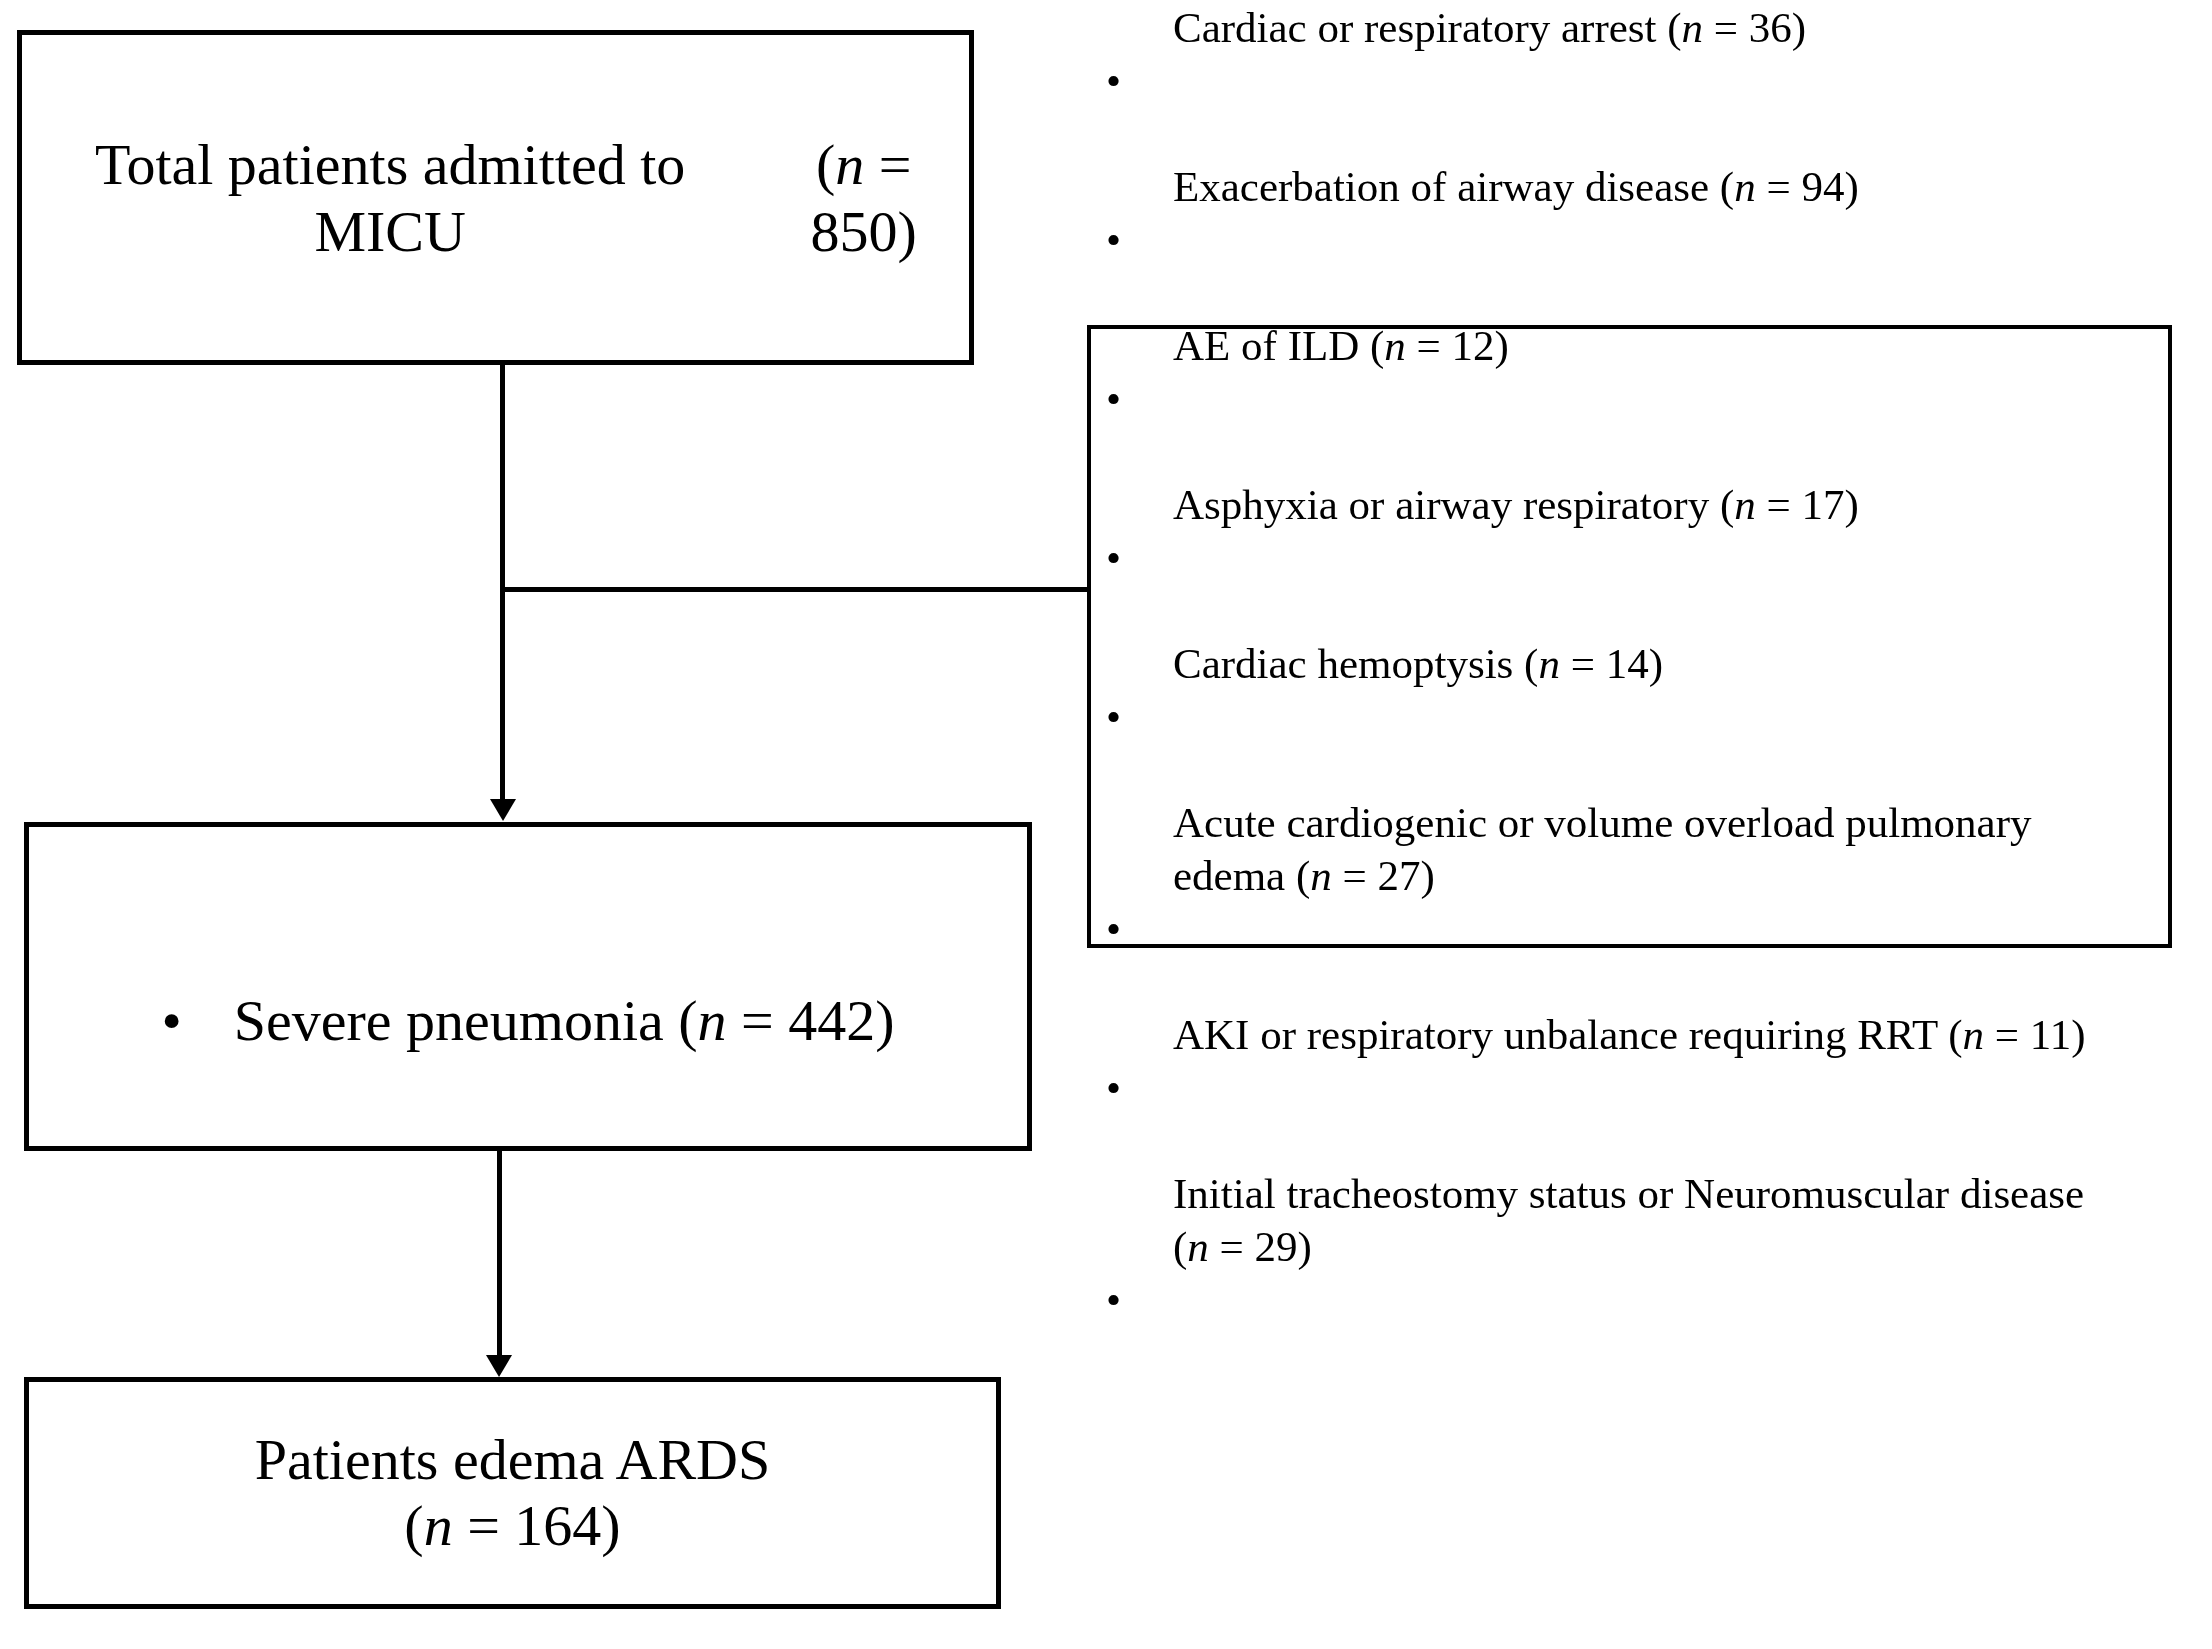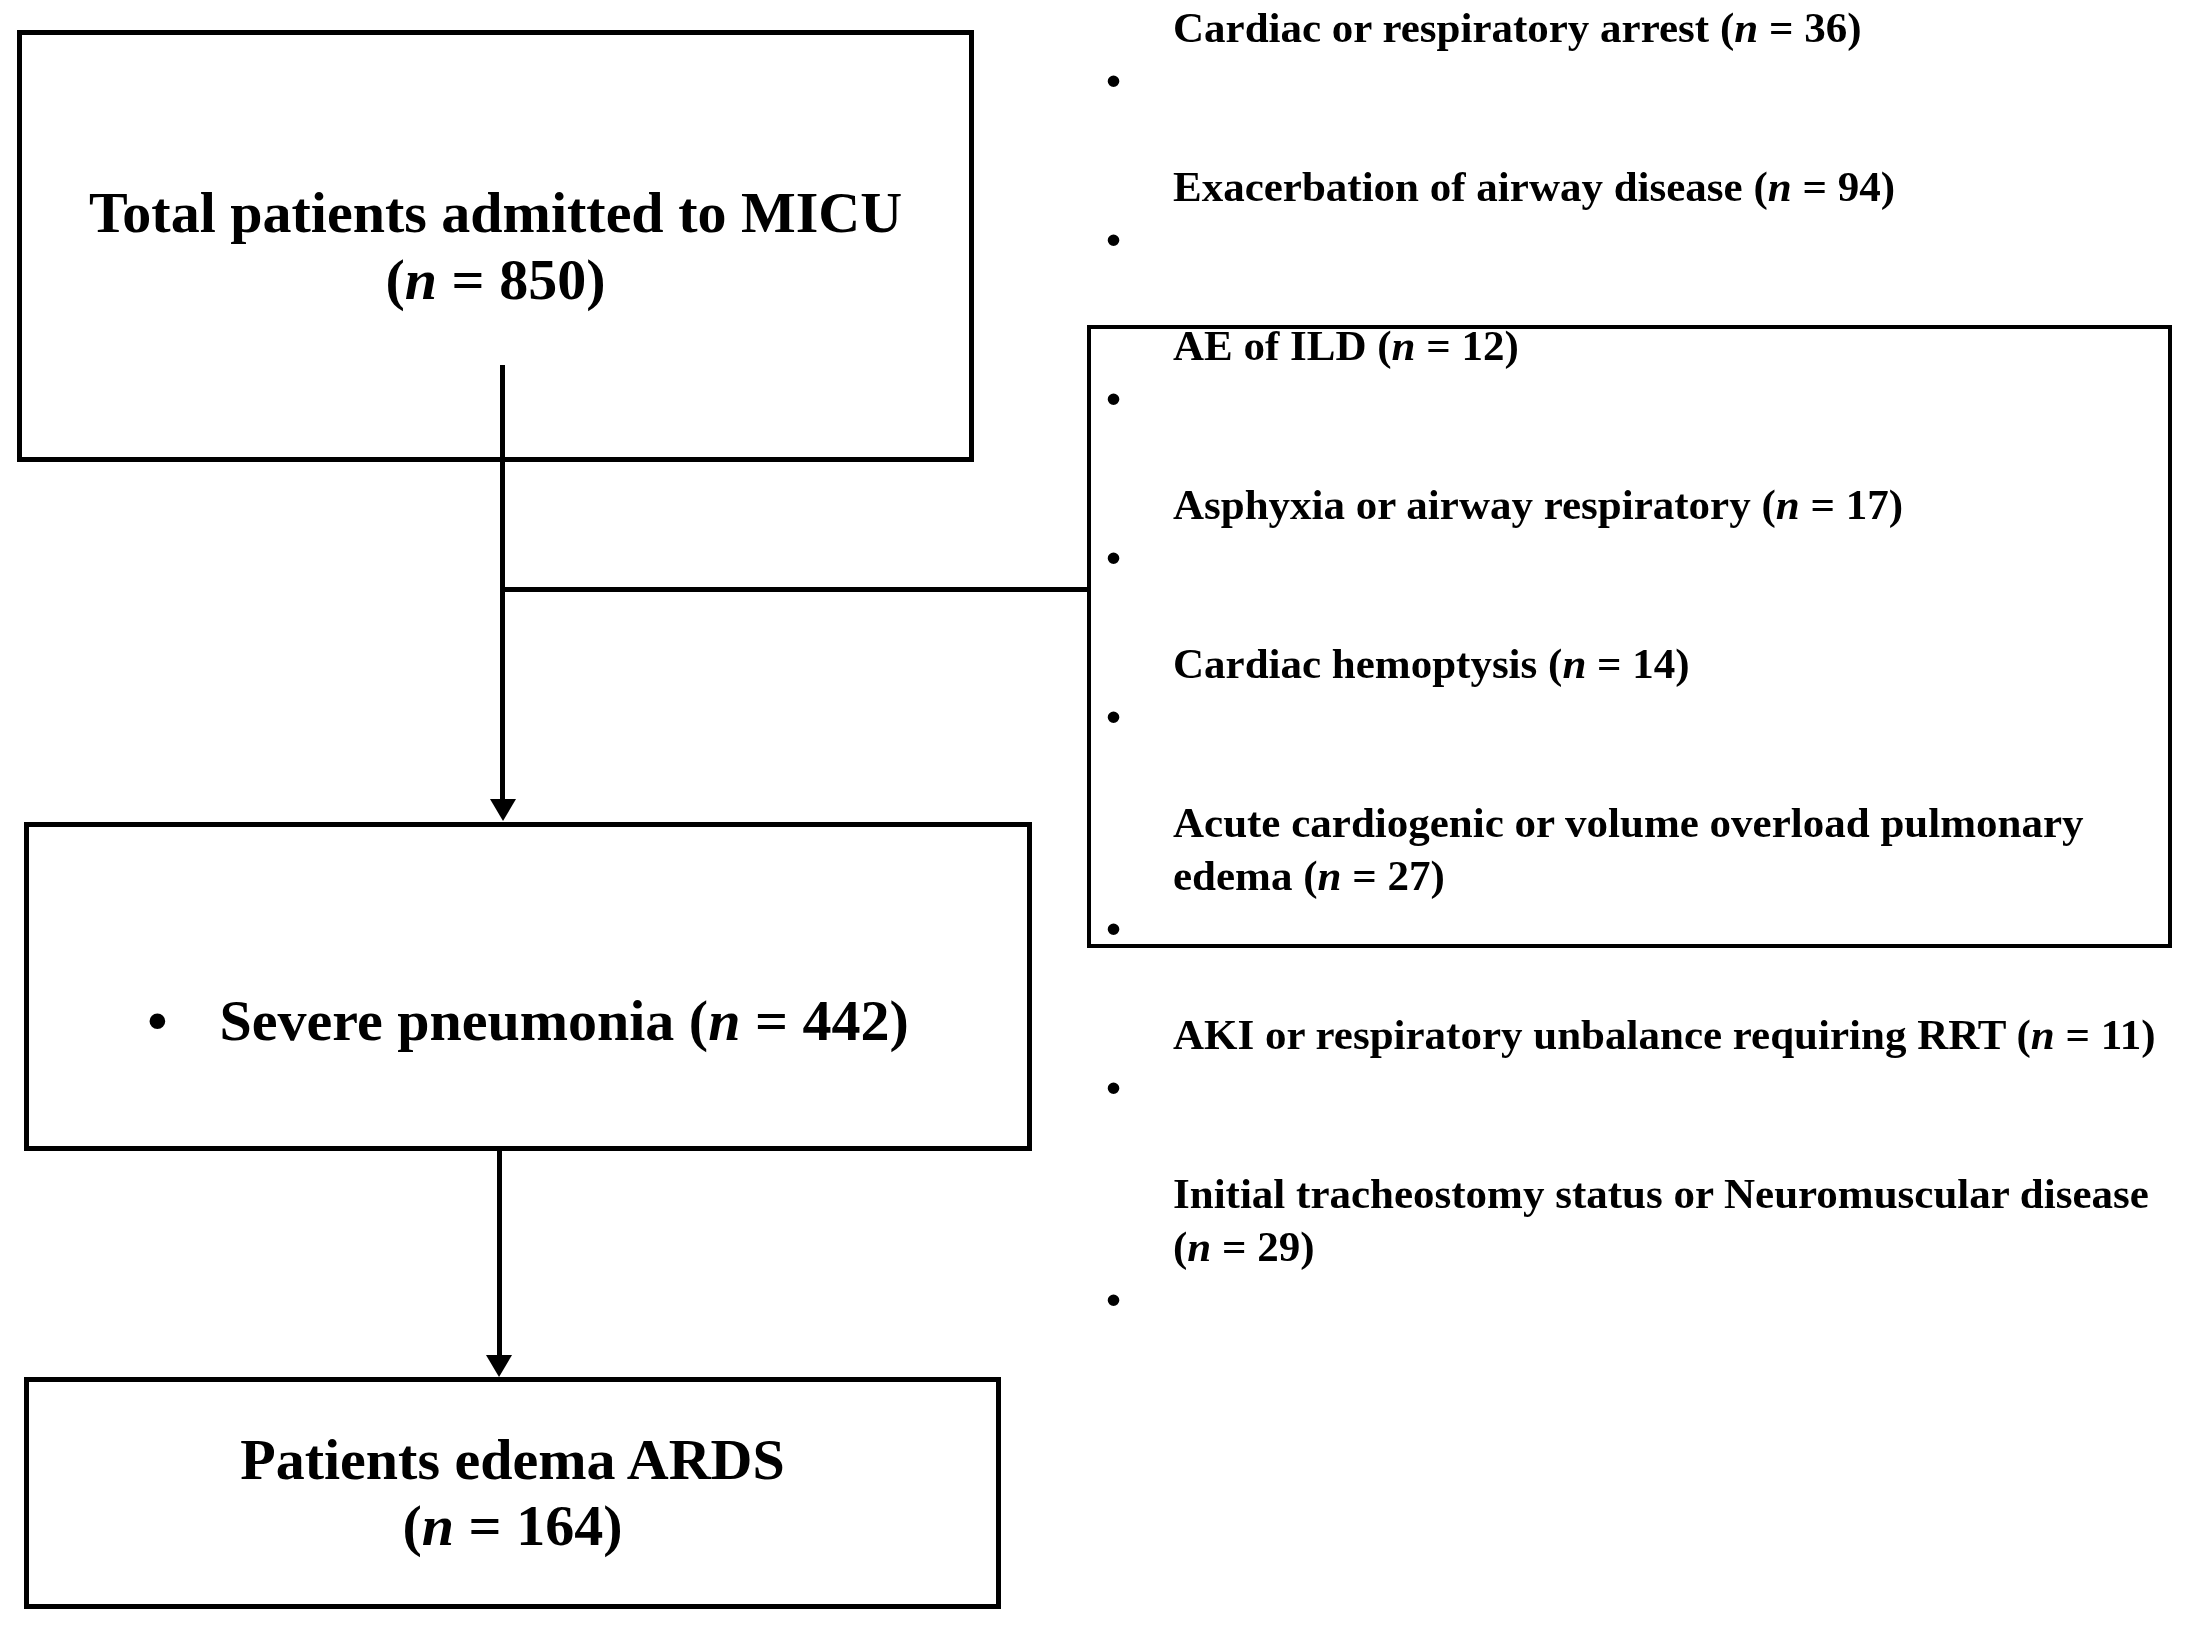--- a/index.html
+++ b/index.html
@@ -14,29 +14,28 @@
     background: var(--bg, #ffffff);
     color: var(--ink, #000000);
     font-family: "Liberation Serif", "DejaVu Serif", serif;
     overflow: hidden;
   }
   .box {
     position: absolute;
     box-sizing: border-box;
     background: var(--bg, #ffffff);
     border: 5.6px solid var(--ink, #000000);
-    font-weight: bold;
   }
   
   .top-box {
     left: 17px; top: 30px;
-    width: 957px; height: 432px;
-    display: flex; flex-direction: column;
+    width: 957px; height: 335px;
+    display: flex; flex-direction: row;
     justify-content: center; align-items: center;
-    text-align: left;
+    text-align: center;
     font-size: 58px; line-height: 67px;
   }
   
   .right-box {
     left: 1087px; top: 325px;
     width: 1085px; height: 623px;
     border-width: 4.7px;
     display: flex; align-items: center;
   }
   .excl-list {

